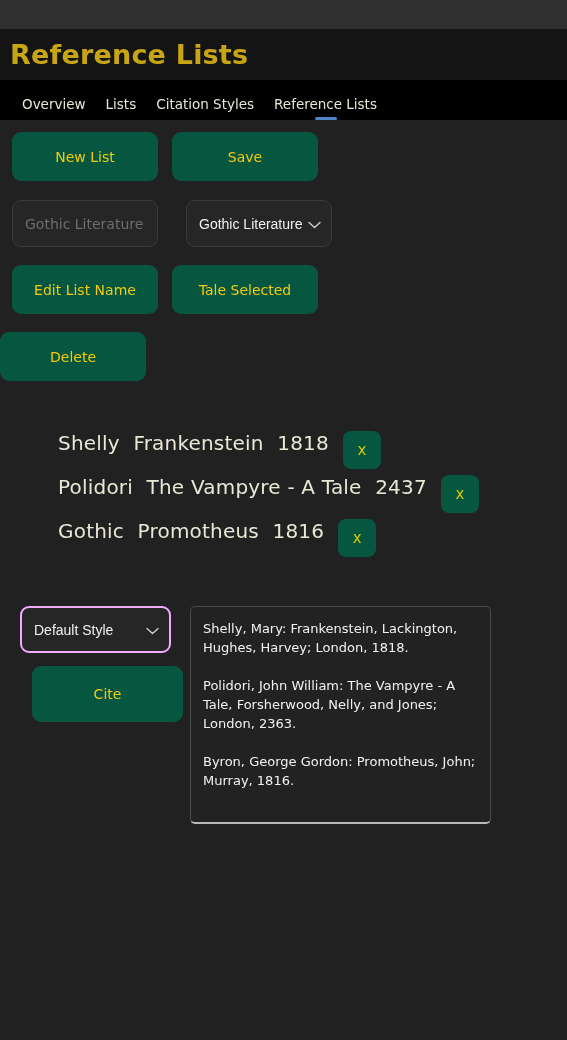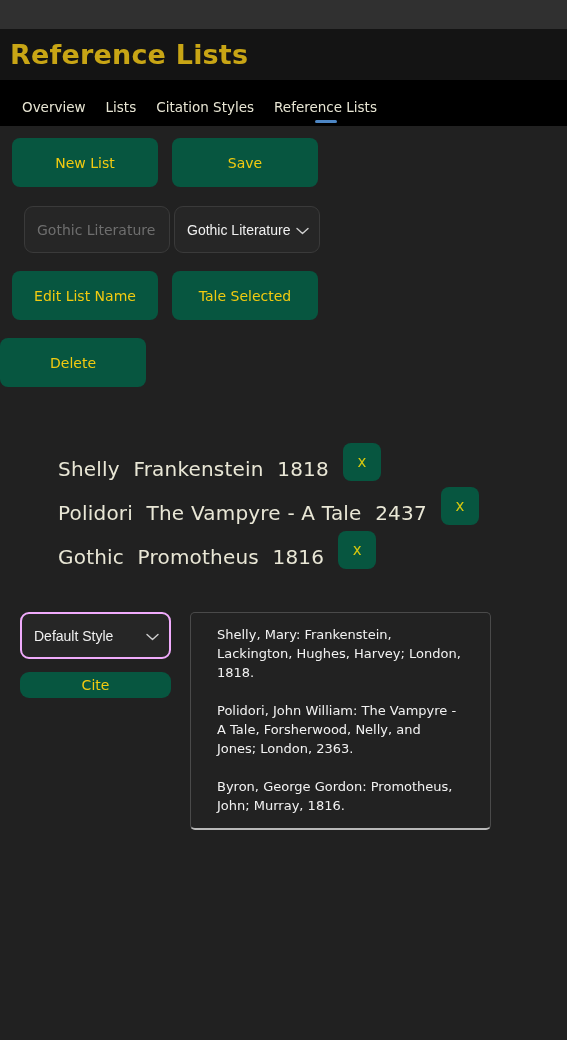--- a/index.html
+++ b/index.html
@@ -35,21 +35,21 @@
     color: #c8a515;
     font-size: 27px;
     font-weight: bold;
     letter-spacing: 0.2px;
     line-height: 1;
     font-family: "DejaVu Sans", sans-serif;
   }
 
   
   .tab-bar {
-    height: 46px;
+    height: 40px;
     background: #000000;
     display: flex;
     align-items: center;
     padding-left: 12px;
     padding-top: 17px;
     box-sizing: border-box;
   }
   .tab {
     position: relative;
     color: #e8e6d4;
@@ -98,25 +98,24 @@
   }
 
   .btn-row {
     display: flex;
     gap: 14px;
     padding-left: 12px;
   }
   .btn-wide {
     width: 146px;
     height: 49px;
-    border-radius: 8px;
   }
 
   .row1 { margin-top: 12px; }
-  .row-fields { margin-top: 19px; display: flex; gap: 4px; padding-left: 12px; margin-left: 12px; }
+  .row-fields { margin-top: 19px; display: flex; gap: 28px; padding-left: 12px; }
   .row3 { margin-top: 18px; }
   .row4 { margin-top: 18px; }
 
   .text-input {
     width: 146px;
     height: 47px;
     background: #262626;
     border: 1px solid #3a3a3a;
     border-radius: 9px;
     box-sizing: border-box;
@@ -155,21 +154,21 @@
     color: #cfcfcf;
   }
 
   
   .ref-list {
     margin-top: 50px;
     padding-left: 58px;
   }
   .ref-row {
     display: flex;
-    align-items: flex-end;
+    align-items: flex-start;
     height: 44px;
     gap: 14px;
   }
   .ref-text {
     color: #e9e7d6;
     font-size: 20px;
     font-family: "DejaVu Sans", sans-serif;
     letter-spacing: 0.2px;
     white-space: nowrap;
   }
@@ -209,32 +208,33 @@
     border-radius: 9px;
     box-sizing: border-box;
     display: flex;
     align-items: center;
     padding: 0 10px 0 12px;
     cursor: pointer;
   }
   .cite-btn {
     margin-top: 13px;
     width: 151px;
-    height: 26px;
+    height: 56px;
+    margin-left: 12px;
   }
   .citation-box {
     margin-left: 19px;
     width: 301px;
     height: 218px;
     background: #222222;
     border: 1px solid #4a4a4a;
     border-bottom: 2px solid #b9b9b9;
     border-radius: 5px;
     box-sizing: border-box;
-    padding: 12px 26px;
+    padding: 12px 12px;
     color: #f2f2f2;
     font-size: 13px;
     line-height: 19px;
     font-family: "DejaVu Sans", sans-serif;
     overflow: hidden;
     position: relative;
   }
   .citation-box p { margin: 0 0 19px 0; }
   .citation-box p:last-child { margin-bottom: 0; margin-top: 8px; }
 </style>

